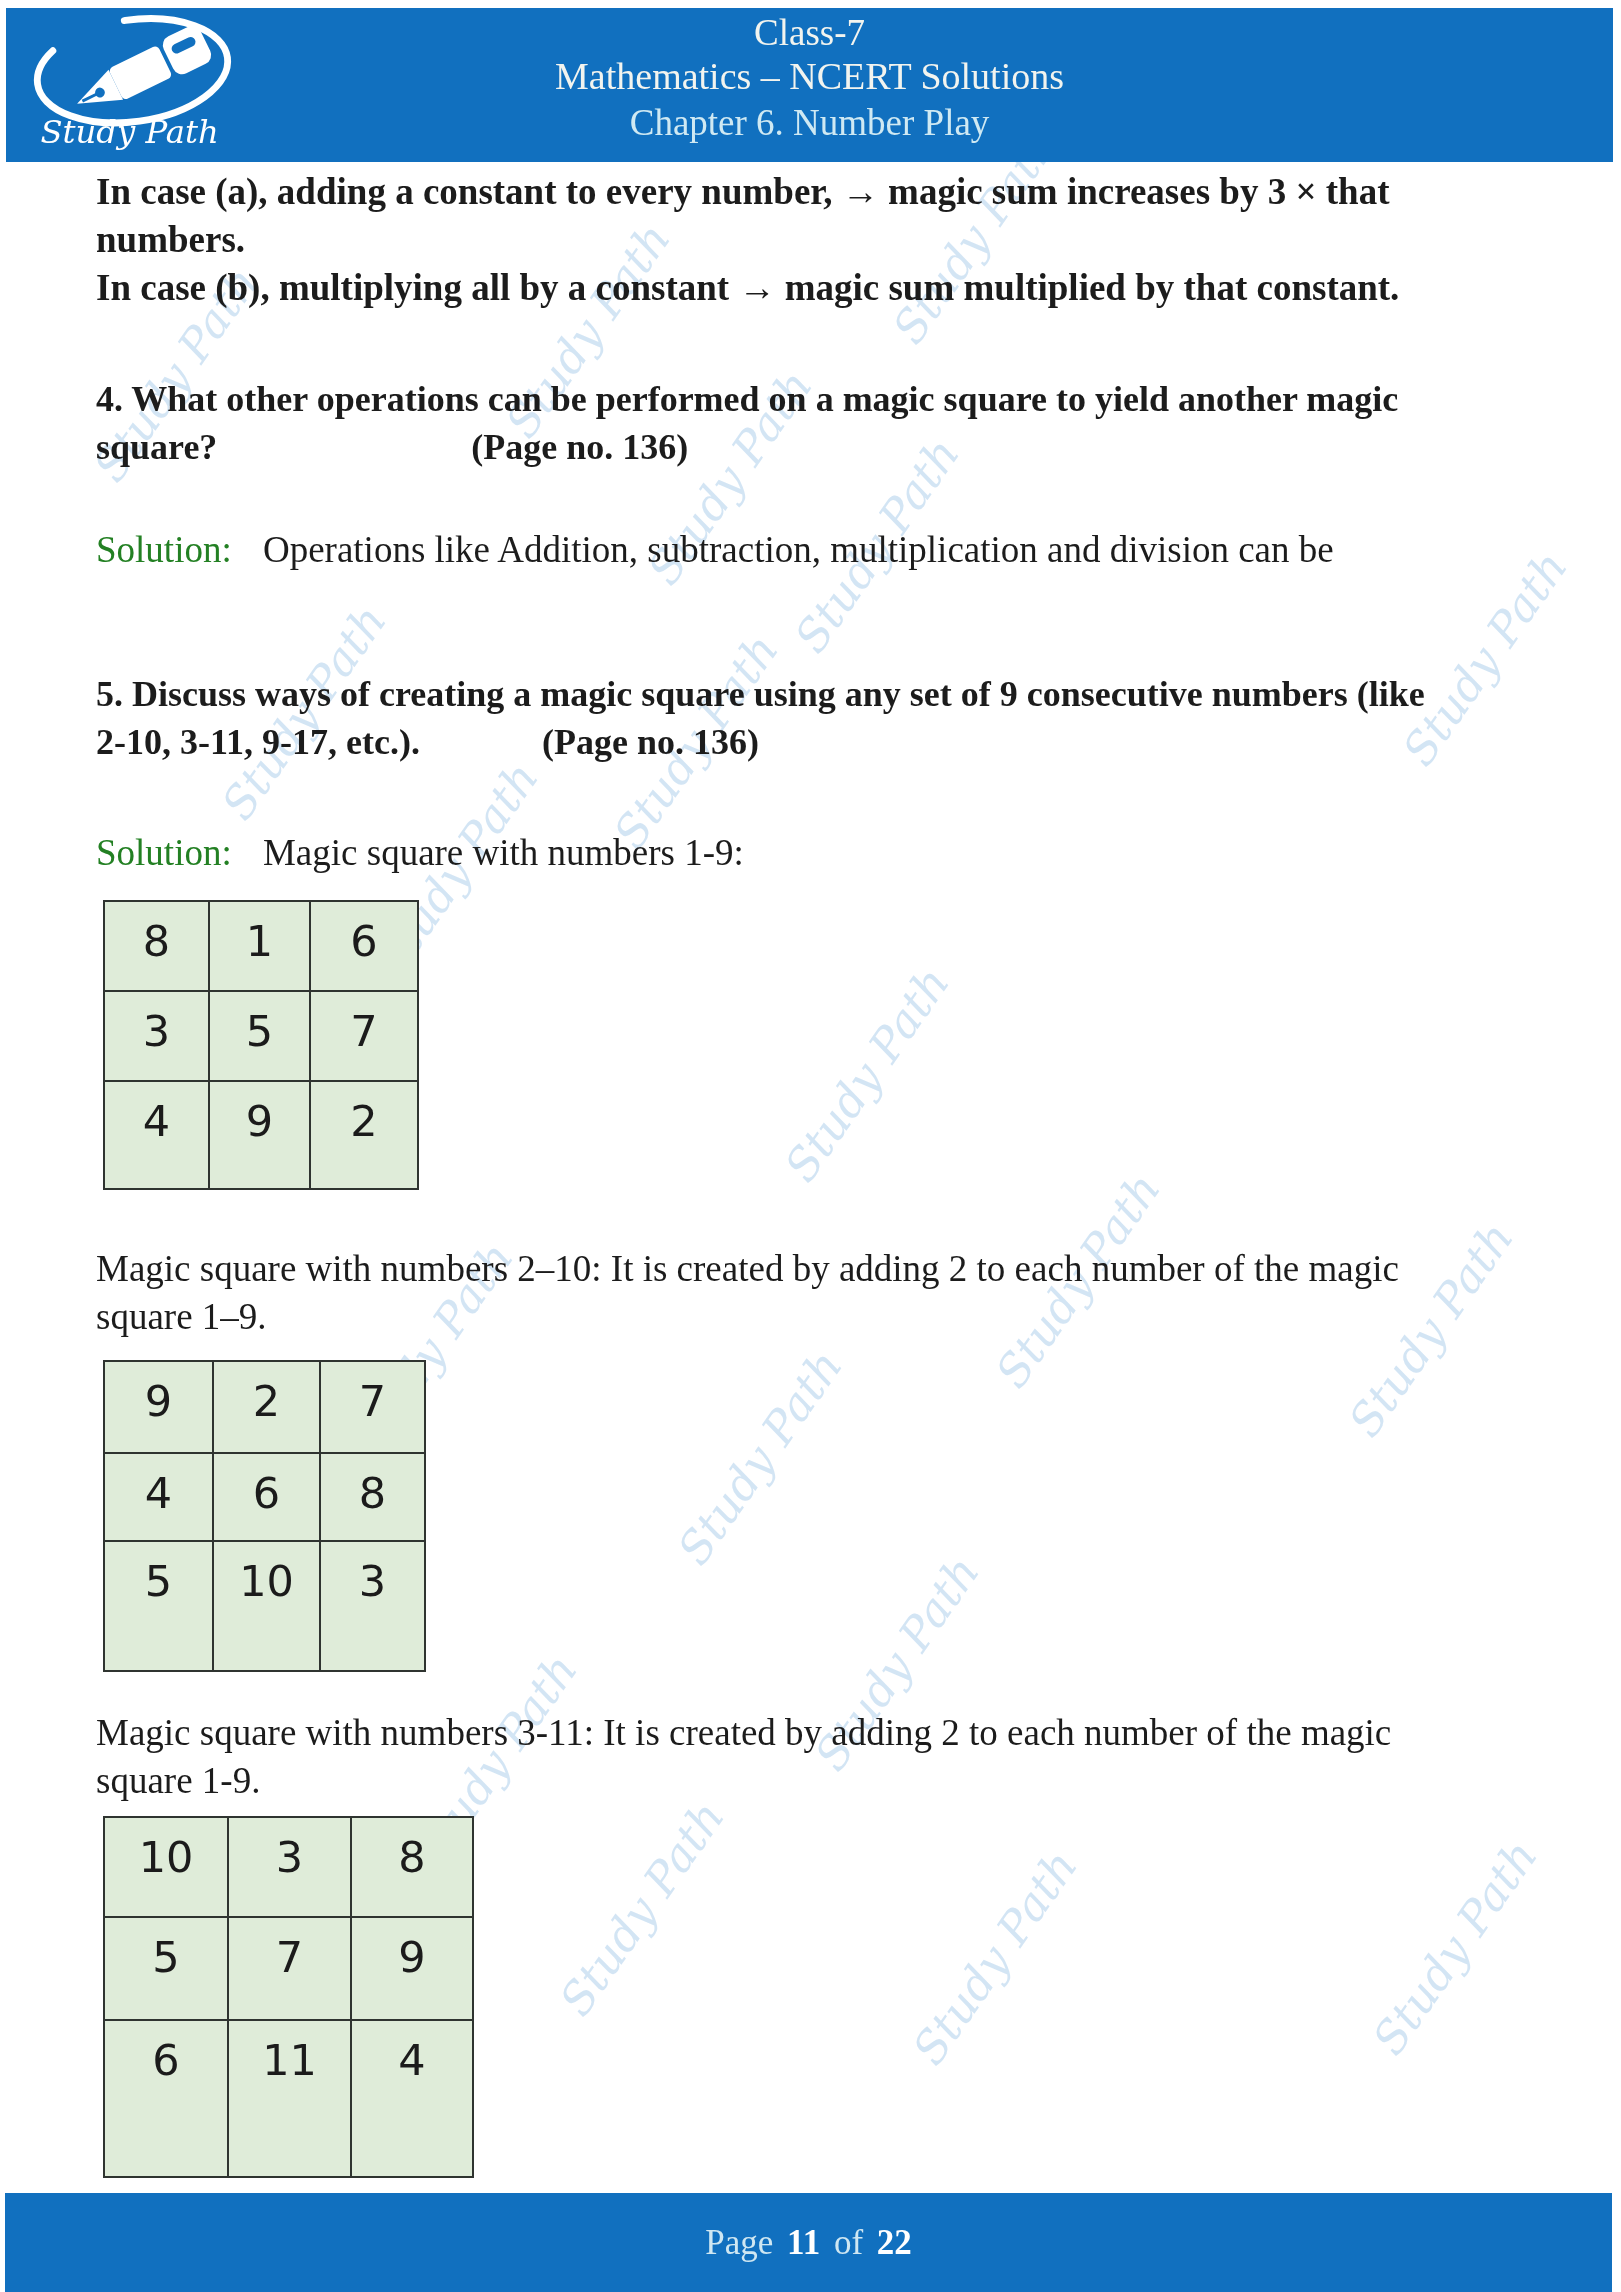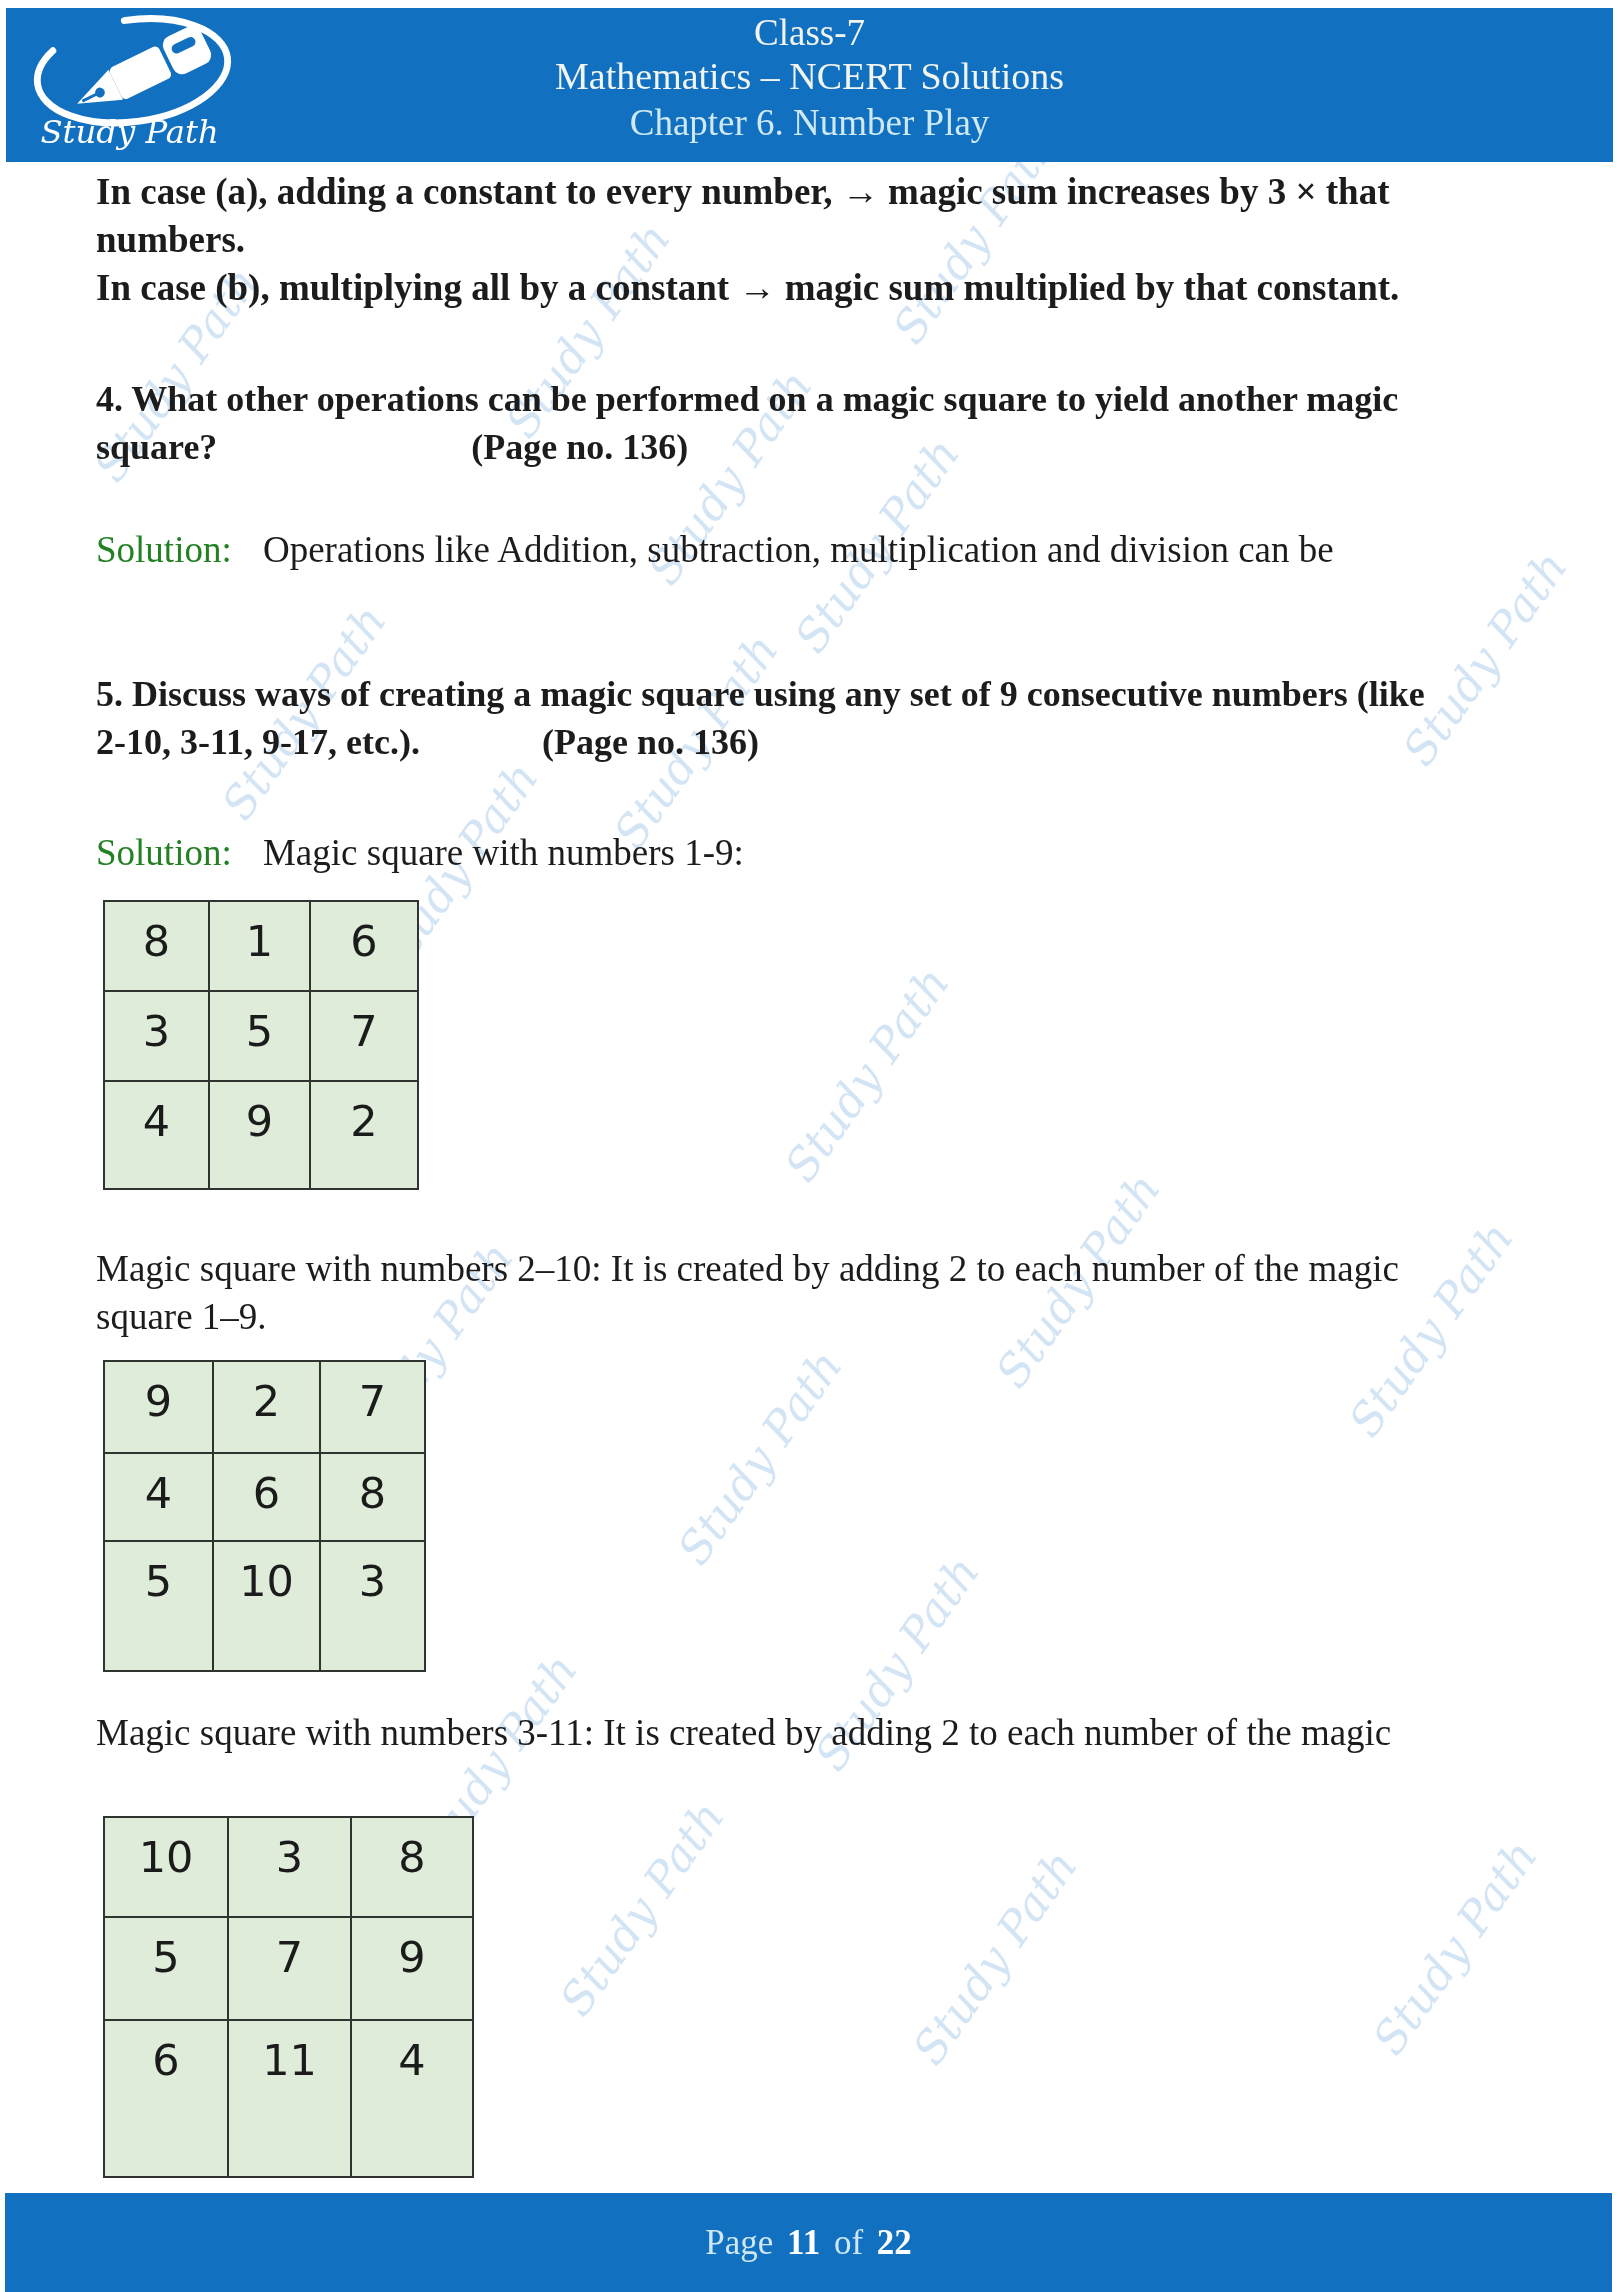--- a/index.html
+++ b/index.html
@@ -213,20 +213,21 @@
       <tr>
         <td>5</td>
         <td>10</td>
         <td>3</td>
       </tr>
     </tbody>
   </table>
 
   <div id="cap3" class="abs">
     <div class="line">Magic square with numbers 3-11: It is created by adding 2 to each number of the magic</div>
+    <div class="line">square 1-9.</div>
   </div>
 
   <table id="table3" class="magic">
     <tbody>
       <tr>
         <td>10</td>
         <td>3</td>
         <td>8</td>
       </tr>
       <tr>

